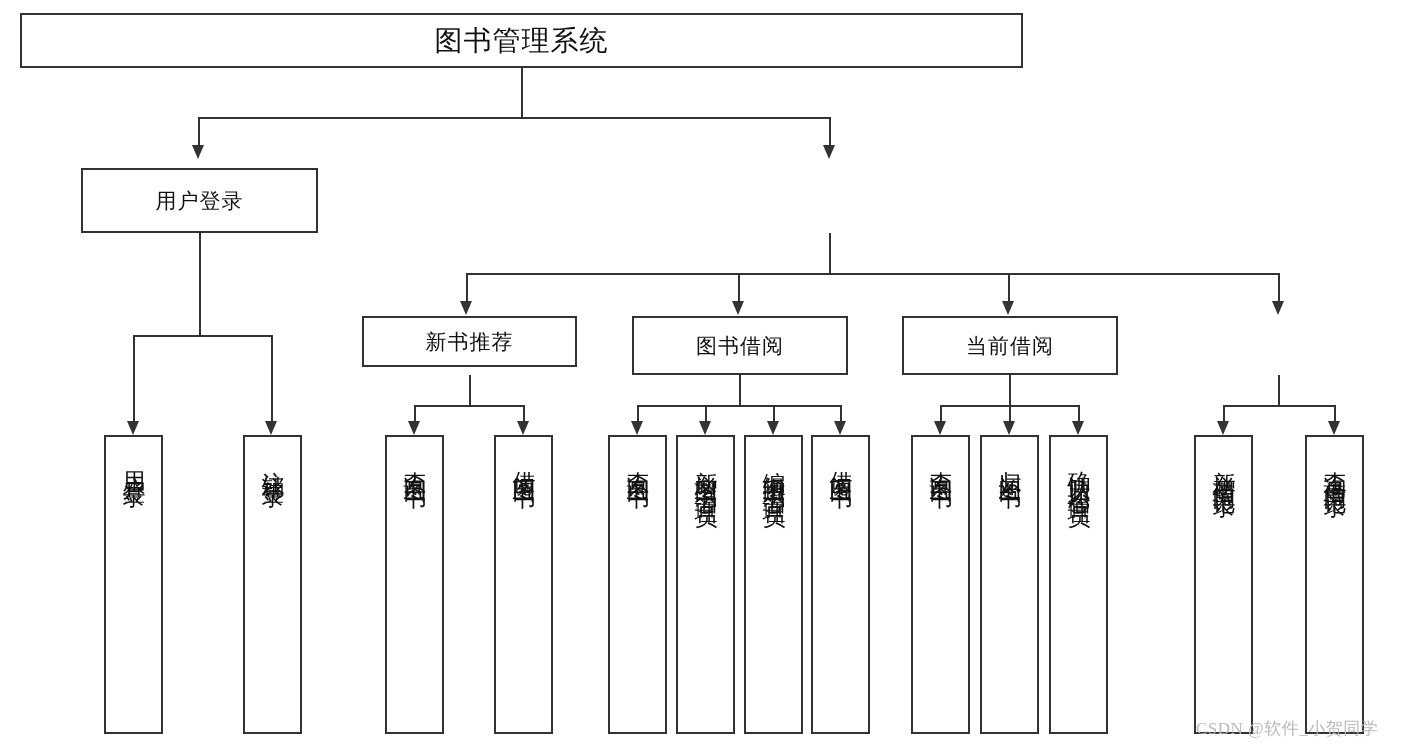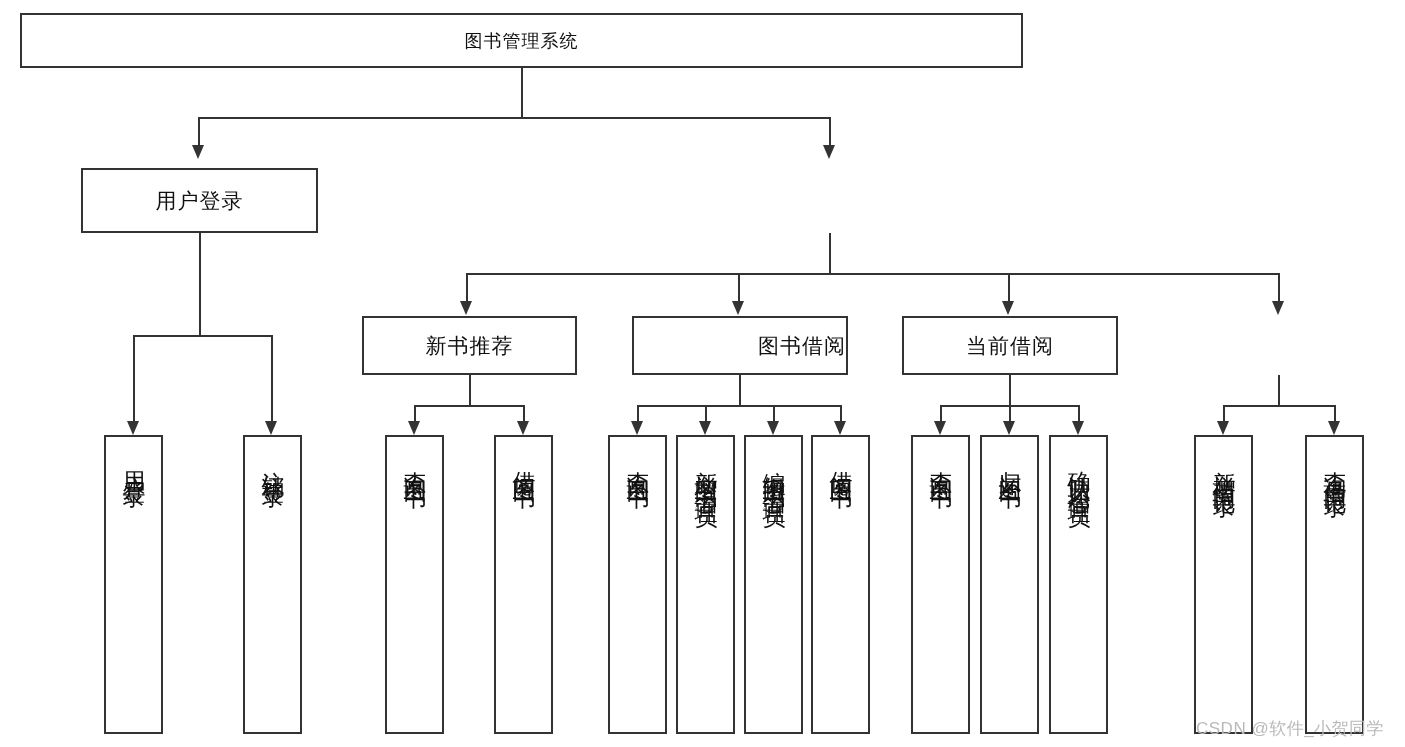--- a/index.html
+++ b/index.html
@@ -29,21 +29,21 @@
   }
   .node .lbl{
     display:block;
     white-space:pre;
     text-align:center;
   }
   .node.h .lbl{
     font-size:21px;
     line-height:1;
   }
-  .node.root .lbl{font-size:18px;}
+  .node.root .lbl{font-size:28px;}
   
   .node.v{
     align-items:flex-start;
     padding-top:16px;
   }
   .node.v .lbl{
     writing-mode:vertical-rl;
     text-orientation:upright;
     font-size:23px;
     line-height:1.12;
@@ -64,20 +64,21 @@
     border-top:14px solid #333333;
   }
   
   #watermark{
     position:absolute;
     color:#b9b9b9;
     font-size:17px;
     letter-spacing:0.5px;
     white-space:nowrap;
     user-select:none;
+    font-family:Liberation Serif, serif;
   }
 </style>
 </head>
 <body>
 
 <div id="canvas">
 
   <div class="node root h" style="left:20px;top:13px;width:1003px;height:55px;">
     <span class="lbl">图书管理系统</span>
   </div>
@@ -104,24 +105,24 @@
   <div class="ln h" style="left:466px;top:273px;width:814px;"></div>
   <div class="ln v" style="left:466px;top:273px;height:28px;"></div>
   <div class="ln v" style="left:738px;top:273px;height:28px;"></div>
   <div class="ln v" style="left:1008px;top:273px;height:28px;"></div>
   <div class="ln v" style="left:1278px;top:273px;height:28px;"></div>
   <div class="arw" style="left:460px;top:301px;"></div>
   <div class="arw" style="left:732px;top:301px;"></div>
   <div class="arw" style="left:1002px;top:301px;"></div>
   <div class="arw" style="left:1272px;top:301px;"></div>
 
-  <div class="node h" style="left:362px;top:316px;width:215px;height:59px;">
+  <div class="node h" style="left:362px;top:316px;width:215px;height:51px;">
     <span class="lbl">新书推荐</span>
   </div>
-  <div class="node h" style="left:632px;top:316px;width:216px;height:59px;justify-content:flex-end;">
+  <div class="node h" style="left:632px;top:316px;width:216px;height:59px;">
     <span class="lbl">图书借阅</span>
   </div>
   <div class="node h" style="left:902px;top:316px;width:216px;height:59px;">
     <span class="lbl">当前借阅</span>
   </div>
 
   <div class="ln v" style="left:469px;top:375px;height:32px;"></div>
   <div class="ln h" style="left:414px;top:405px;width:111px;"></div>
   <div class="ln v" style="left:414px;top:405px;height:16px;"></div>
   <div class="ln v" style="left:523px;top:405px;height:16px;"></div>

